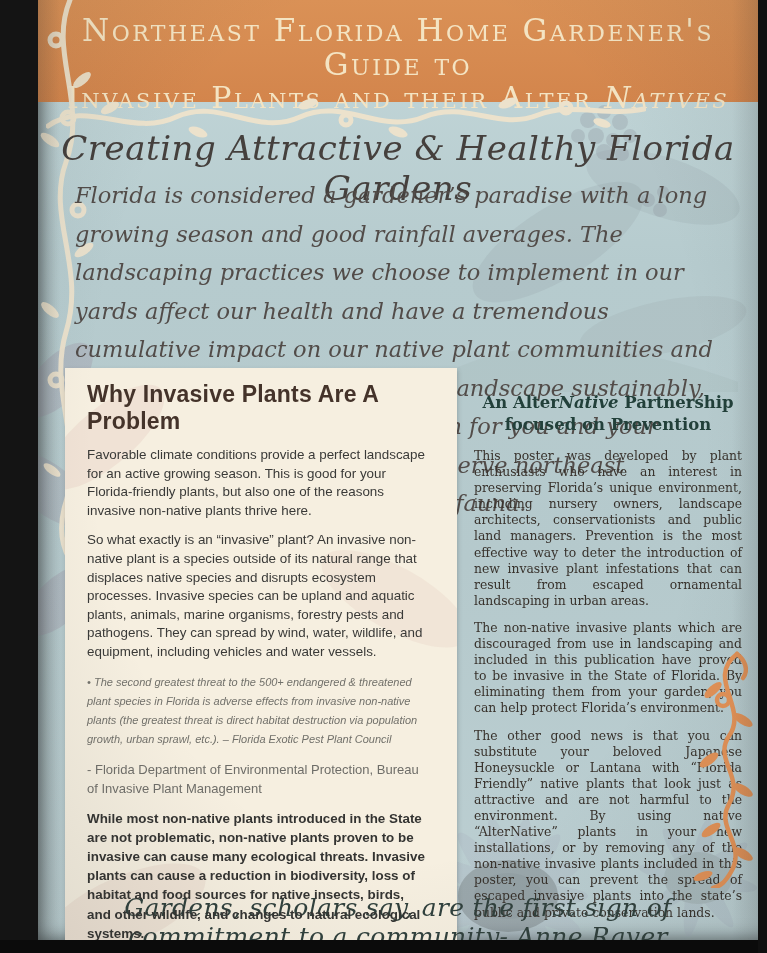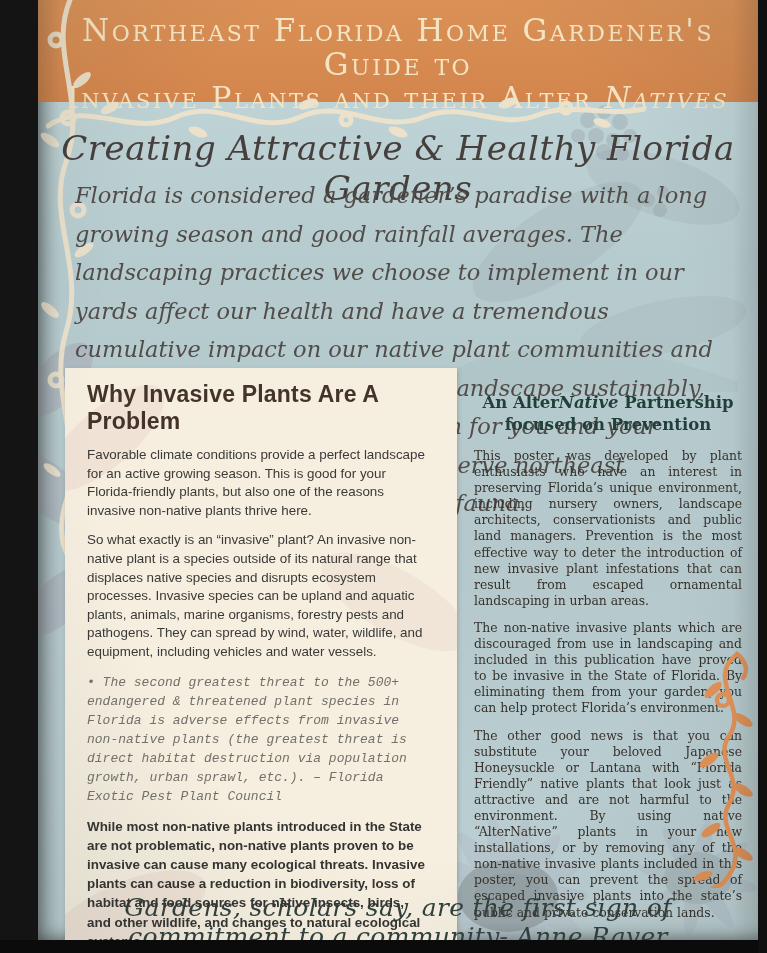--- a/index.html
+++ b/index.html
@@ -53,21 +53,21 @@
     padding:13px 20px 14px 22px;box-sizing:border-box;
   }
   .cream-box .content{position:relative;z-index:1;}
   .cream-box h2{
     margin:0 0 11px 0;font-family:"Liberation Sans",sans-serif;
     font-size:23px;color:#44332a;letter-spacing:.2px;
   }
   .cream-box p{margin:0 10px 11px 0;}
   .box-para{font-size:13.4px;line-height:18.6px;color:#3d3d3b;font-weight:bold;font-weight:500;}
   .box-para{font-weight:normal;color:#3a3a38;}
-  .box-bullet{font-size:13px;line-height:19px;color:#71706a;font-style:italic;font-family:Liberation Mono, monospace;}
+  .box-bullet{font-size:11px;line-height:19px;color:#71706a;font-style:italic;}
   .box-attrib{font-size:13px;line-height:19px;color:#6e6d68;font-style:normal;margin-top:-9px;}
   .box-closing{font-size:13.4px;line-height:19.2px;color:#343432;font-weight:bold;margin-bottom:2px;}
 
   
   .right-col{position:absolute;left:436px;top:392px;width:268px;}
   .right-col h3{
     margin:0 0 12px 0;text-align:center;
     font-family:"DejaVu Serif",serif;font-size:16.5px;line-height:22px;color:#22403a;
   }
   .right-col h3 .it{font-style:italic;}
@@ -204,20 +204,21 @@
         <ellipse cx="40" cy="60" rx="70" ry="26" transform="rotate(-35 40 60)" opacity="0.22"></ellipse>
         <ellipse cx="330" cy="200" rx="80" ry="28" transform="rotate(25 330 200)" opacity="0.16"></ellipse>
         <ellipse cx="60" cy="470" rx="85" ry="30" transform="rotate(-20 60 470)" opacity="0.20"></ellipse>
       </g>
     </svg>
     <div class="content">
       <h2>Why Invasive Plants Are A Problem</h2>
       <p class="box-para">Favorable climate conditions provide a perfect landscape for an active growing season.  This is good for your Florida-friendly plants, but also one of the reasons invasive non-native plants thrive here.</p>
       <p class="box-para">So what exactly is an “invasive” plant? An invasive non-native plant is a species outside of its natural range that displaces native species and disrupts ecosystem processes. Invasive species can be upland and aquatic plants, animals, marine organisms, forestry pests and pathogens. They can spread by wind, water, wildlife, and equipment,  including vehicles and water vessels.</p>
       <p class="box-bullet">• The second greatest threat to the 500+ endangered &amp; threatened plant species in Florida is adverse effects from invasive non-native plants (the greatest threat is direct habitat destruction via population growth, urban sprawl, etc.). – Florida Exotic Pest Plant Council</p>
+      <p class="box-attrib">- Florida Department of Environmental Protection, Bureau of Invasive Plant Management</p>
       <p class="box-closing">While most non-native plants introduced in the State are not problematic, non-native plants proven to be invasive can cause many ecological threats. Invasive plants can cause a reduction in biodiversity, loss of habitat and food sources for native insects, birds, and other wildlife, and changes to natural ecological systems.</p>
     </div>
   </div>
 
   <div class="right-col">
     <h3><span>An Alter</span><span class="it">Native</span><span> Partnership</span><br>
       <span>focused on Prevention</span></h3>
     <p>This poster was developed by plant enthusiasts who have an interest in preserving Florida’s unique environment, including nursery owners, landscape architects, conservationists and public land managers. Prevention is the most effective way to deter the introduction of new invasive plant infestations that can result from escaped ornamental landscaping in urban areas.</p>
     <p>The non-native invasive plants which are discouraged from use in landscaping and included in this publication have proved to be invasive in the State of Florida. By eliminating them from your garden, you can help protect Florida’s environment.</p>
     <p>The other good news is that you can substitute your beloved Japanese Honeysuckle or Lantana with “Florida Friendly” native plants that look just as attractive and are not harmful to the environment. By using native “AlterNative” plants in your new installations, or by removing any of the non-native invasive plants included in this poster, you can prevent the spread of escaped invasive plants into the state’s public and private conservation lands.</p>

